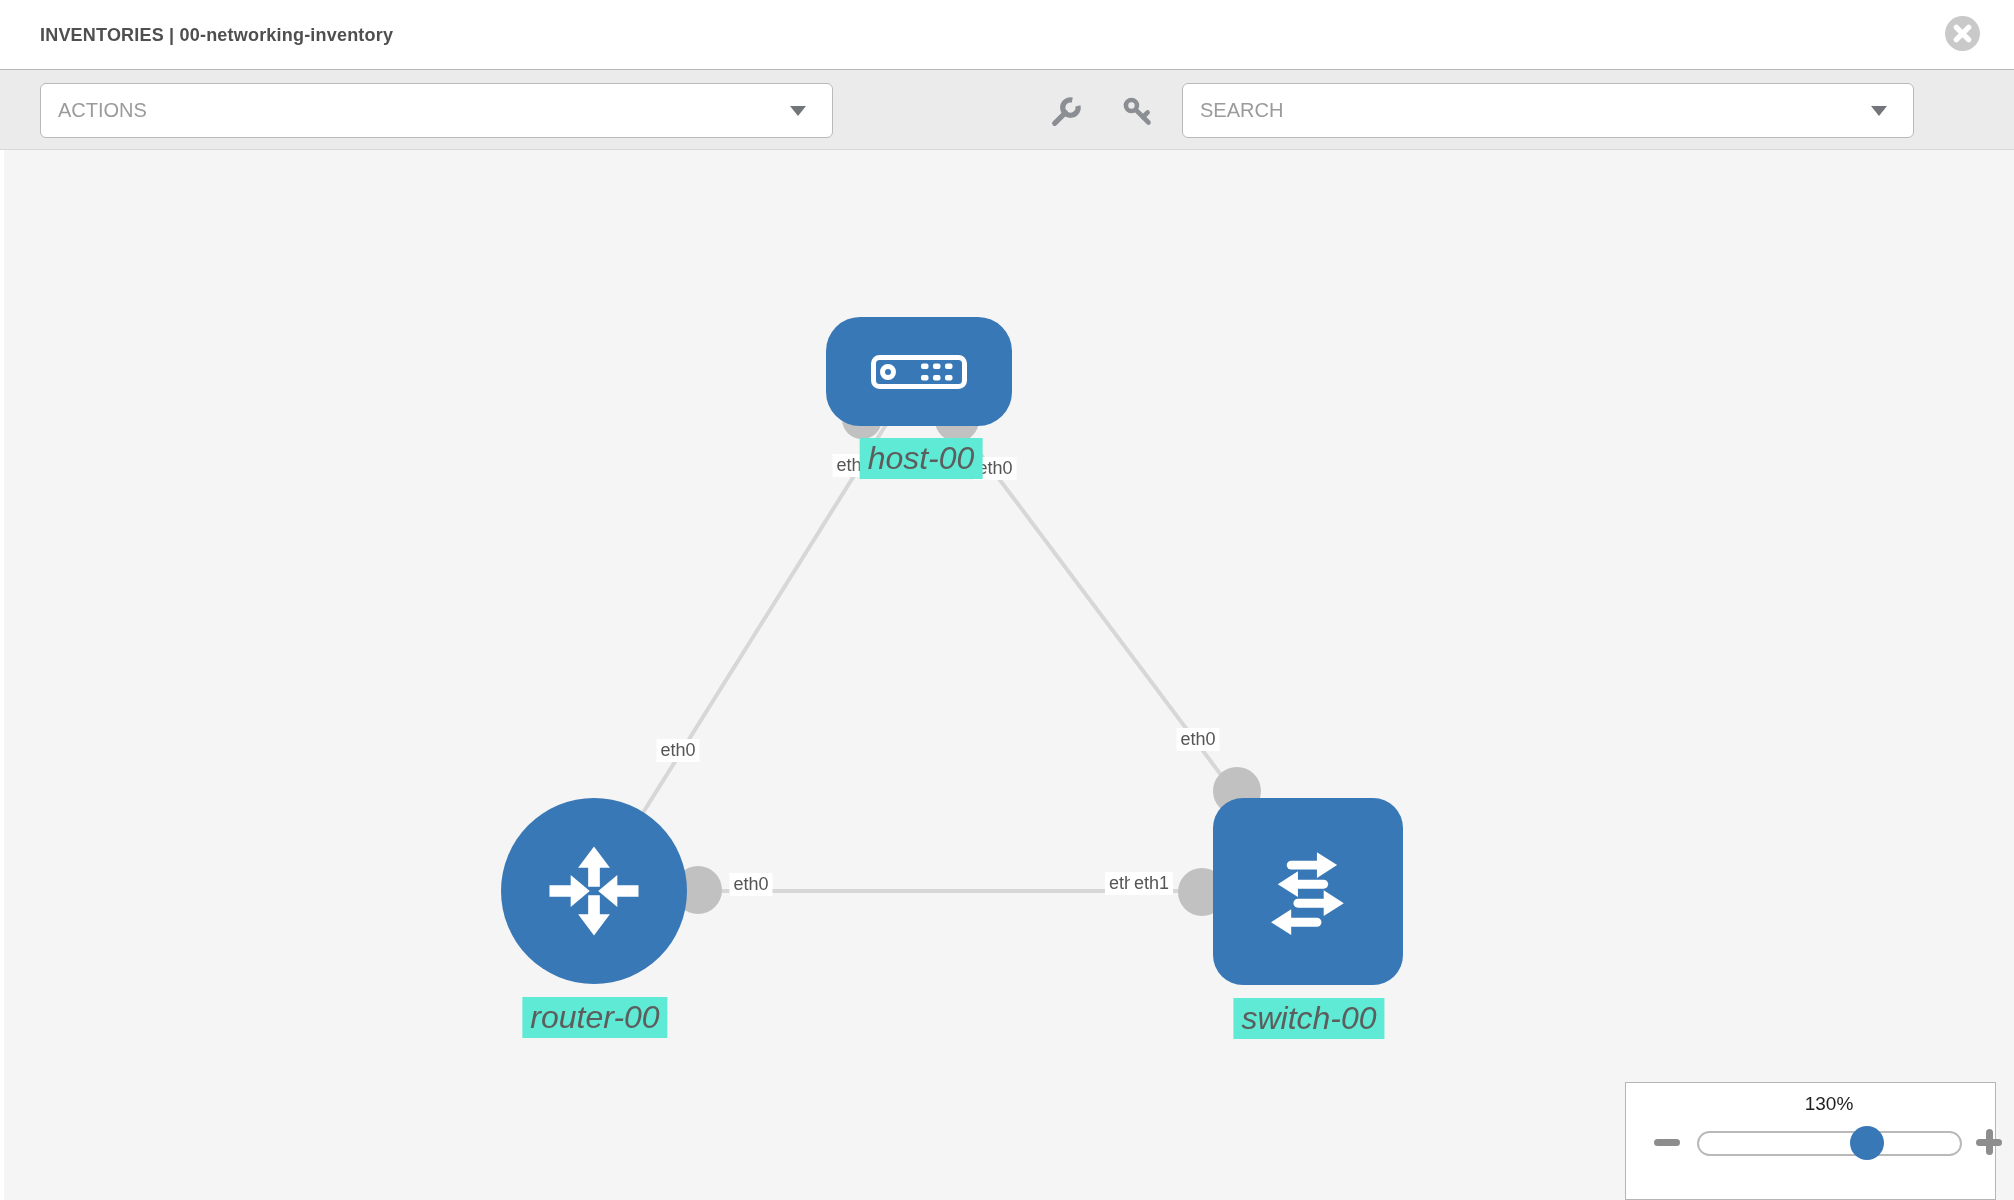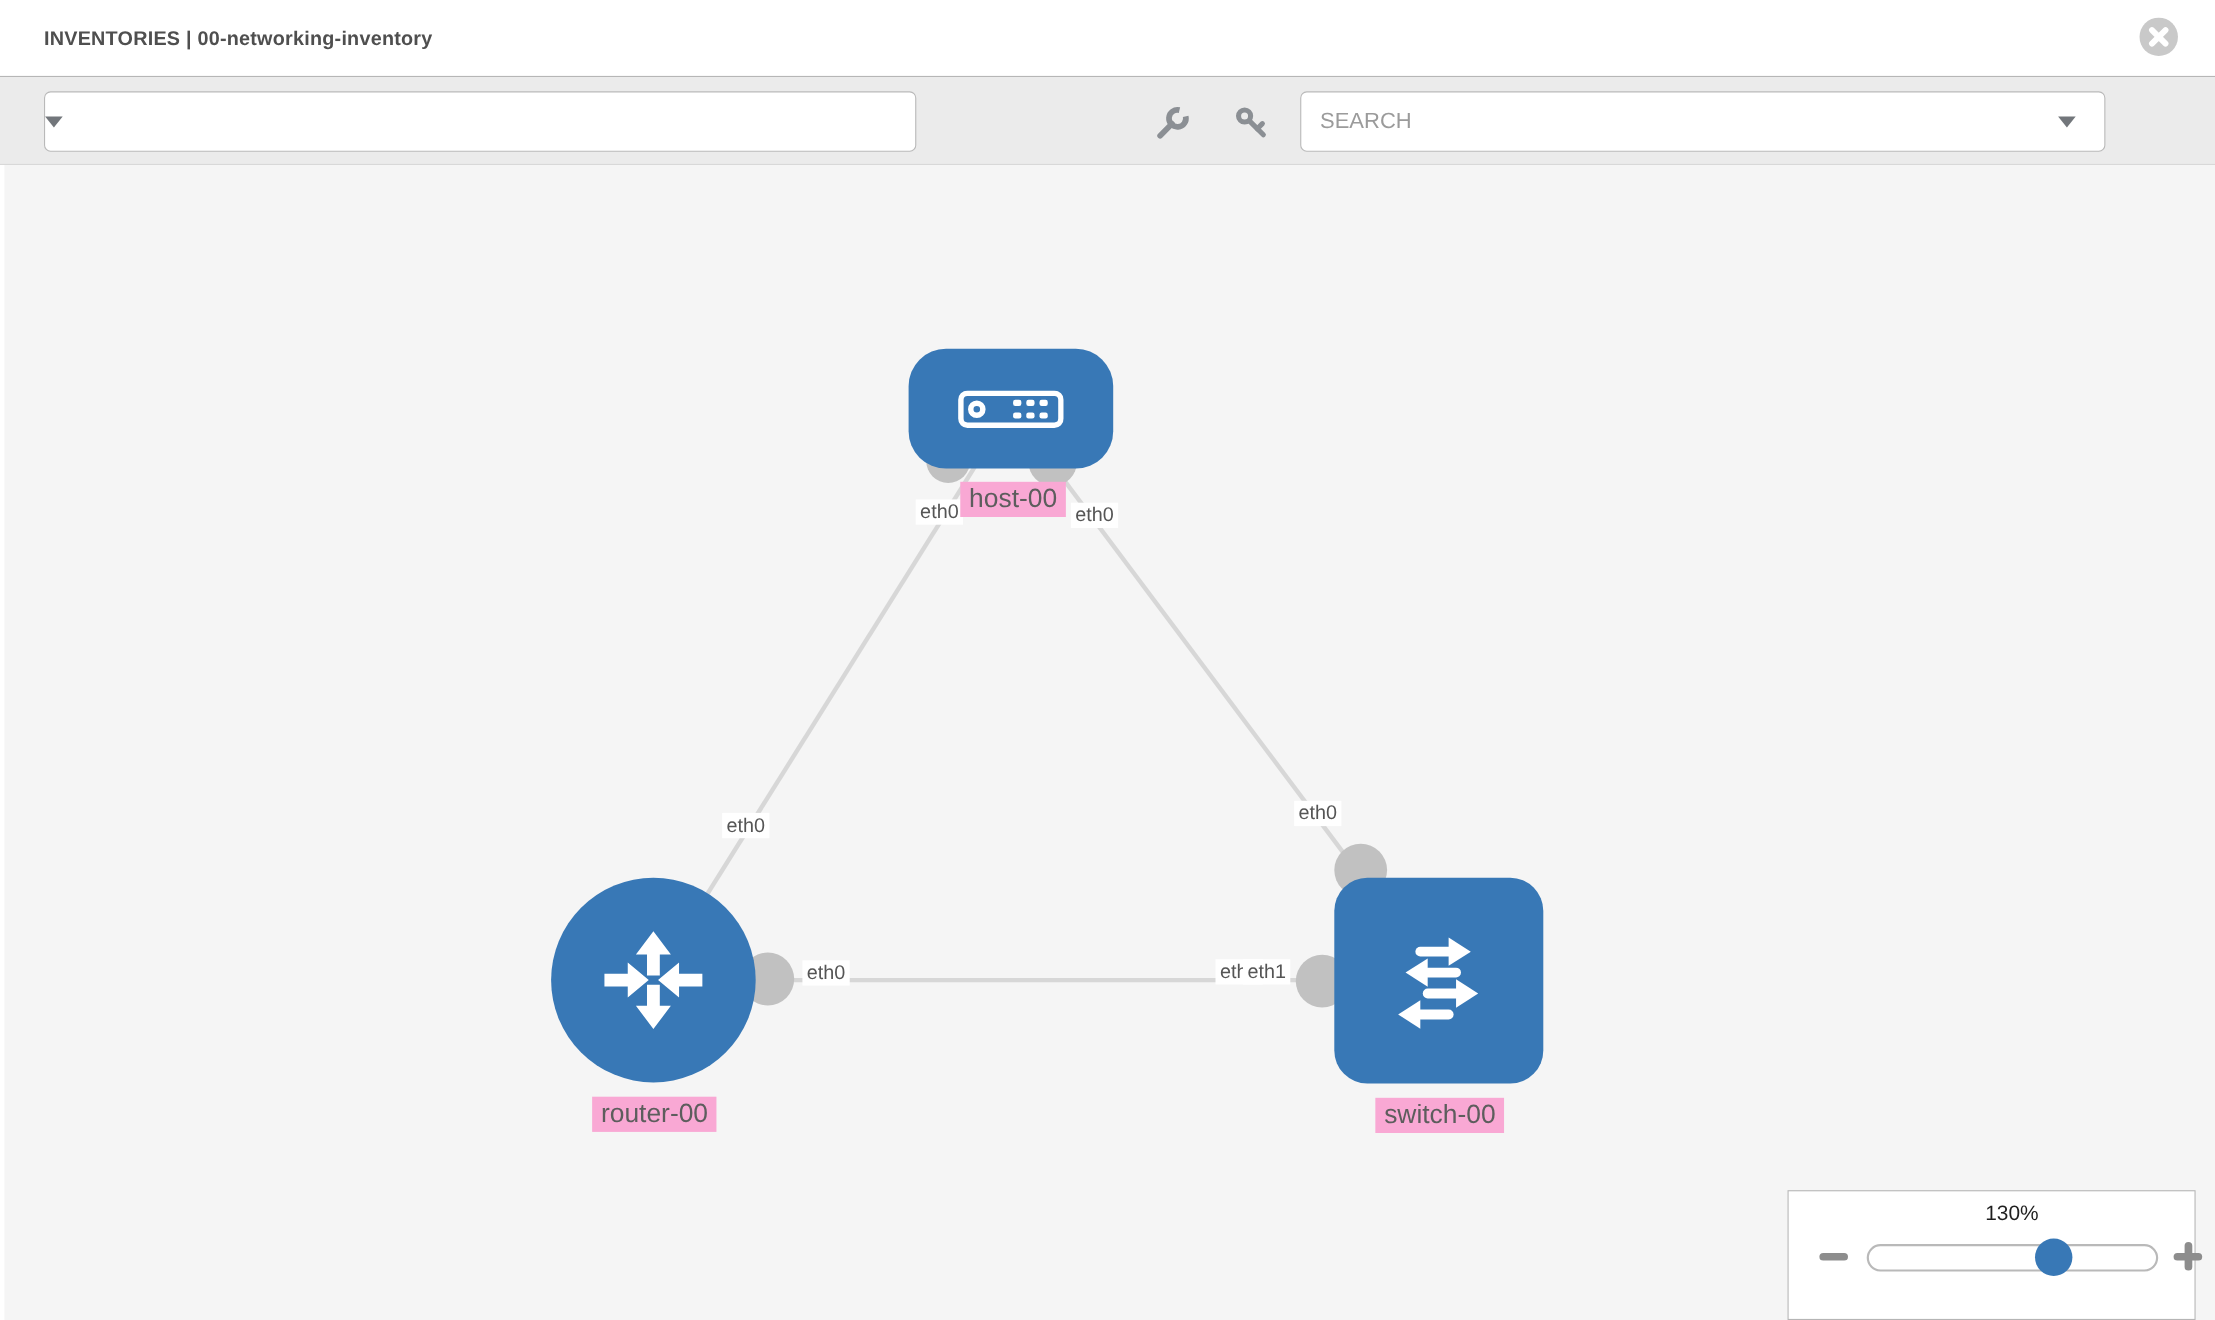--- a/index.html
+++ b/index.html
@@ -50,22 +50,22 @@
   .edges-layer{position:absolute;left:0;top:0;}
   .edge{stroke:var(--edge-gray);stroke-width:4;}
   .connector{fill:var(--connector-gray);}
 
   .node{position:absolute;background:var(--node-blue);display:flex;
     align-items:center;justify-content:center;cursor:pointer;}
   .node.host{left:822px;top:167px;width:186px;height:109px;border-radius:34px;}
   .node.router{left:497px;top:648px;width:186px;height:186px;border-radius:50%;}
   .node.switch{left:1209px;top:648px;width:190px;height:187px;border-radius:30px;}
 
-  .node-label{position:absolute;background:#f9a8d4;color:var(--label-text);
-    font-size:24px;padding:2px 8px;white-space:nowrap;transform:translateX(-50%);}
+  .node-label{position:absolute;background:#5eead4;color:var(--label-text);
+    font-size:32px;padding:2px 8px;white-space:nowrap;transform:translateX(-50%);font-style:italic;}
   .lbl-host{left:917px;top:288px;}
   .lbl-router{left:591px;top:847px;}
   .lbl-switch{left:1305px;top:848px;}
 
   .if-label{position:absolute;background:#fff;color:#555;font-size:18px;
     padding:1px 4px;white-space:nowrap;transform:translateX(-50%);}
   .if-label.anchored{transform:none;}
   .if0{left:850px;top:304px;}
   .if1{left:991px;top:307px;}
   .if2{left:674px;top:589px;}
@@ -102,20 +102,21 @@
     <button class="close-btn">
       <svg viewBox="0 0 36 36" width="37" height="37">
         <circle cx="18" cy="18" r="17" fill="#c9c9c9"></circle>
         <path d="M12 12 L24 24 M24 12 L12 24" stroke="#fff" stroke-width="5.2" stroke-linecap="round"></path>
       </svg>
     </button>
   </div>
 
   <div class="toolbar">
     <div class="select actions">
+      <span class="sel-label">ACTIONS</span>
       <span class="caret"></span>
     </div>
 
     <button class="tool-btn wrench">
       <svg viewBox="0 0 30 30" width="34" height="34">
         <path d="M20.5 4.5 A6.8 6.8 0 1 0 25.5 9.5" fill="none" stroke="#8b8f94" stroke-width="4.6"></path>
         <line x1="14.5" y1="15.5" x2="5" y2="25" stroke="#8b8f94" stroke-width="4.6" stroke-linecap="round"></line>
       </svg>
     </button>
     <button class="tool-btn key">

